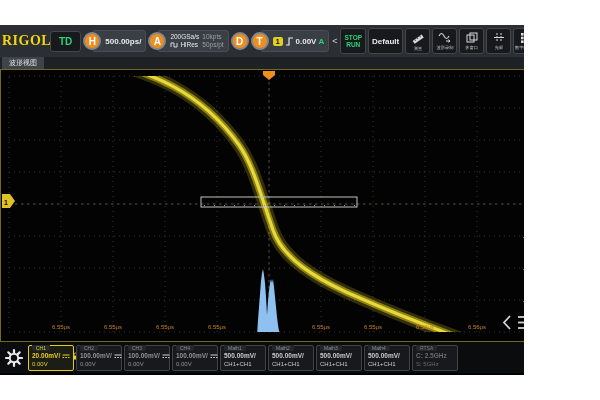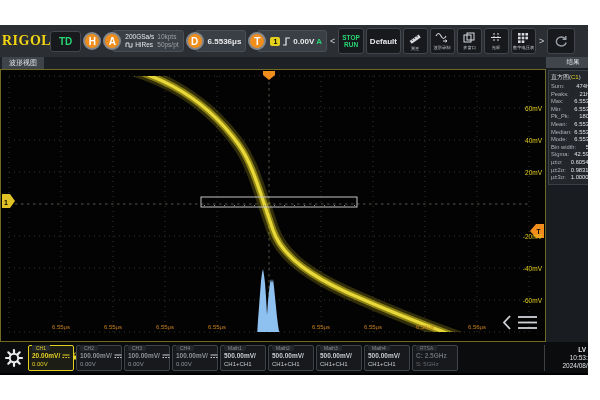--- a/index.html
+++ b/index.html
@@ -1,16 +1,16 @@
 <!DOCTYPE html>
 <html><head>
 <meta charset="utf-8">
 <style>
   html,body{margin:0;padding:0;background:#fff;}
-  .page{position:relative;width:588px;height:400px;background:#fff;overflow:hidden;
+  .page{position:relative;width:524px;height:400px;background:#fff;overflow:hidden;
         font-family:"Liberation Sans","DejaVu Sans",sans-serif;}
   .scope{position:absolute;top:25px;left:0;width:600px;height:350px;background:#000;}
   *{box-sizing:border-box;}
 
   
   .hdr{position:absolute;top:0;left:0;width:600px;height:32px;background:#2b2f34;
        display:flex;align-items:center;gap:2px;padding:0 2px;overflow:hidden;}
   .logo{color:#f2d410;font-weight:bold;font-size:14px;width:46px;flex:none;
         font-family:"Liberation Serif","DejaVu Serif",serif;letter-spacing:.5px;}
   .badge-td{background:#17191d;border:1px solid #43474d;border-radius:3px;color:#2ad573;
@@ -83,20 +83,21 @@
 
 <div class="page">
  <div class="scope">
 
   <div class="hdr">
     <div class="logo">RIGOL</div>
     <div class="badge-td">TD</div>
 
     <div class="grp">
       <div class="knob">H</div>
+      <div class="pill">500.00ps/</div>
     </div>
 
     <div class="grp">
       <div class="knob">A</div>
       <div class="pill acq">
         <span class="col">
           <span>200GSa/s</span>
           <span class="hires">
                 <svg width="9" height="8" viewBox="0 0 9 8">
                   <path d="M1 6 V2 h3 v4 h3 V2" fill="none" stroke="#d8dbdf" stroke-width="1"></path>
@@ -106,21 +107,20 @@
         </span>
         <span class="col dim">
           <span>10kpts</span>
           <span>50ps/pt</span>
         </span>
       </div>
     </div>
 
     <div class="grp">
       <div class="knob">D</div>
-      <div class="pill">6.5536μs</div>
     </div>
 
     <div class="grp">
       <div class="knob">T</div>
       <div class="pill tpill">
         <span class="tsrc">1</span>
         <svg width="9" height="11" viewBox="0 0 9 11">
               <path d="M1 9 h3 V2 h4" fill="none" stroke="#e8eaec" stroke-width="1.2"></path>
             </svg>
         <span>0.00V</span>

